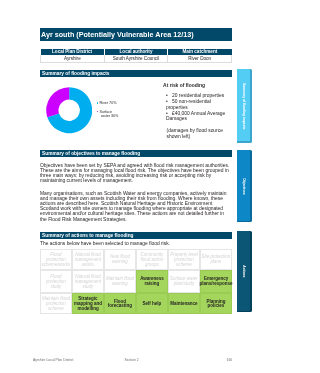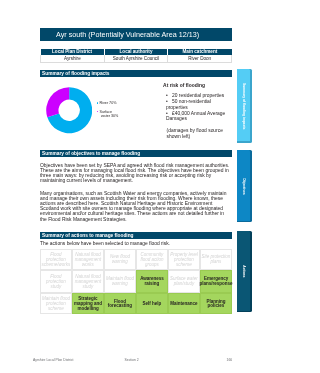--- a/index.html
+++ b/index.html
@@ -2,21 +2,21 @@
 <html><head>
 <meta charset="utf-8">
 <style>
   html,body{margin:0;padding:0;background:#fff;}
   body{width:264px;height:373px;font-family:"Liberation Sans",sans-serif;overflow:hidden;
        -webkit-font-smoothing:antialiased;}
   .page{position:relative;width:264px;height:373px;background:#fff;}
 
   
   .titlebar{position:absolute;left:40px;top:28px;width:192px;height:12.5px;background:#014869;}
-  .titlebar .t{position:absolute;left:16px;top:2.2px;color:#fff;font-size:7.2px;font-weight:normal;}
+  .titlebar .t{position:absolute;left:1px;top:2.2px;color:#fff;font-size:7.2px;font-weight:bold;}
 
   
   .infotable{position:absolute;left:40px;top:48.7px;width:192px;}
   .infotable table{border-collapse:collapse;width:192px;table-layout:fixed;}
   .infotable th{background:#014869;color:#fff;font-size:4.6px;font-weight:bold;height:6.1px;
                 text-align:center;padding:0;border-left:0.5px solid #fff;border-right:0.5px solid #fff;
                 line-height:6.1px;vertical-align:middle;}
   .infotable th:first-child{border-left:none;}
   .infotable th:last-child{border-right:none;}
   .infotable td{background:#fff;color:#231f20;font-size:4.6px;height:7.4px;text-align:center;

